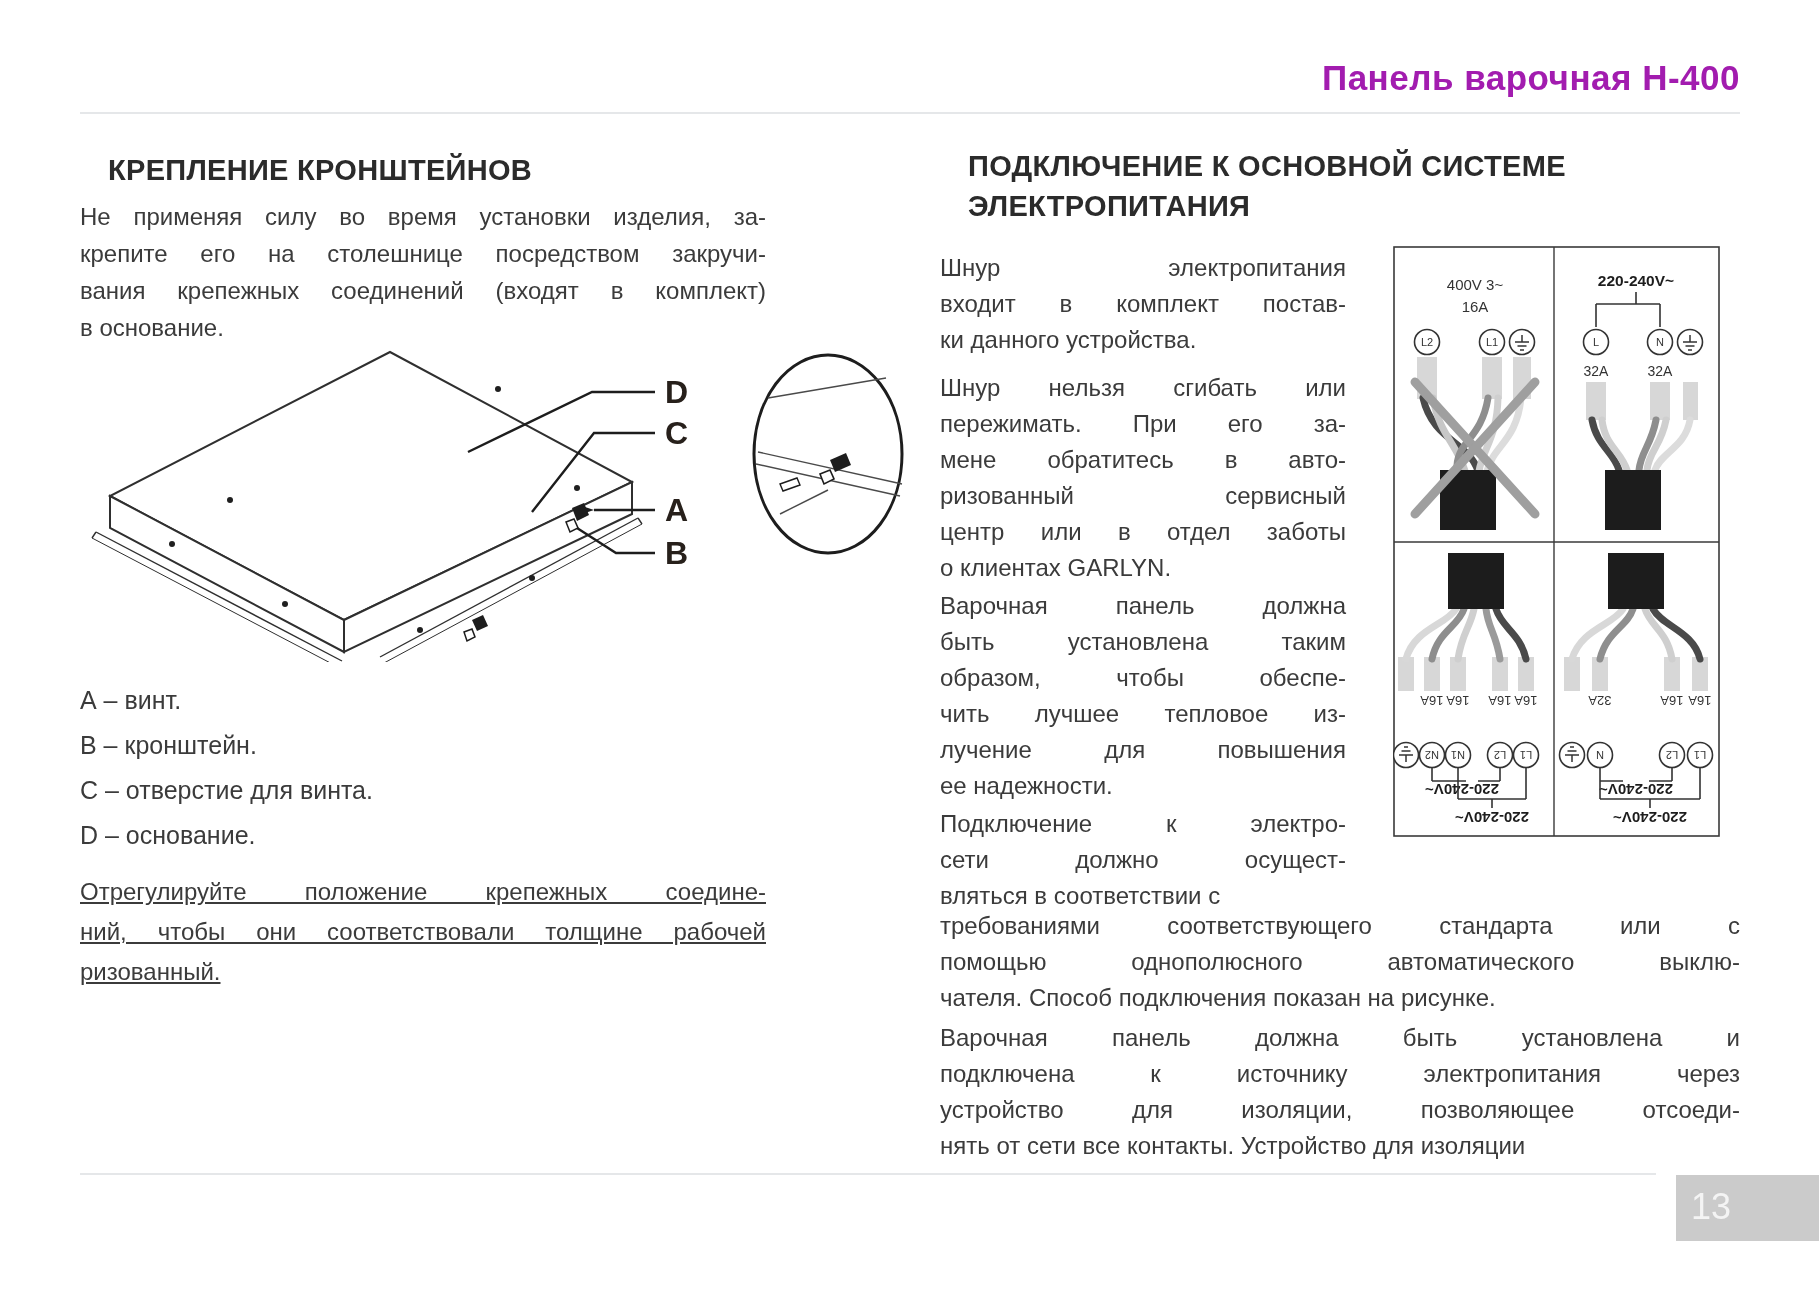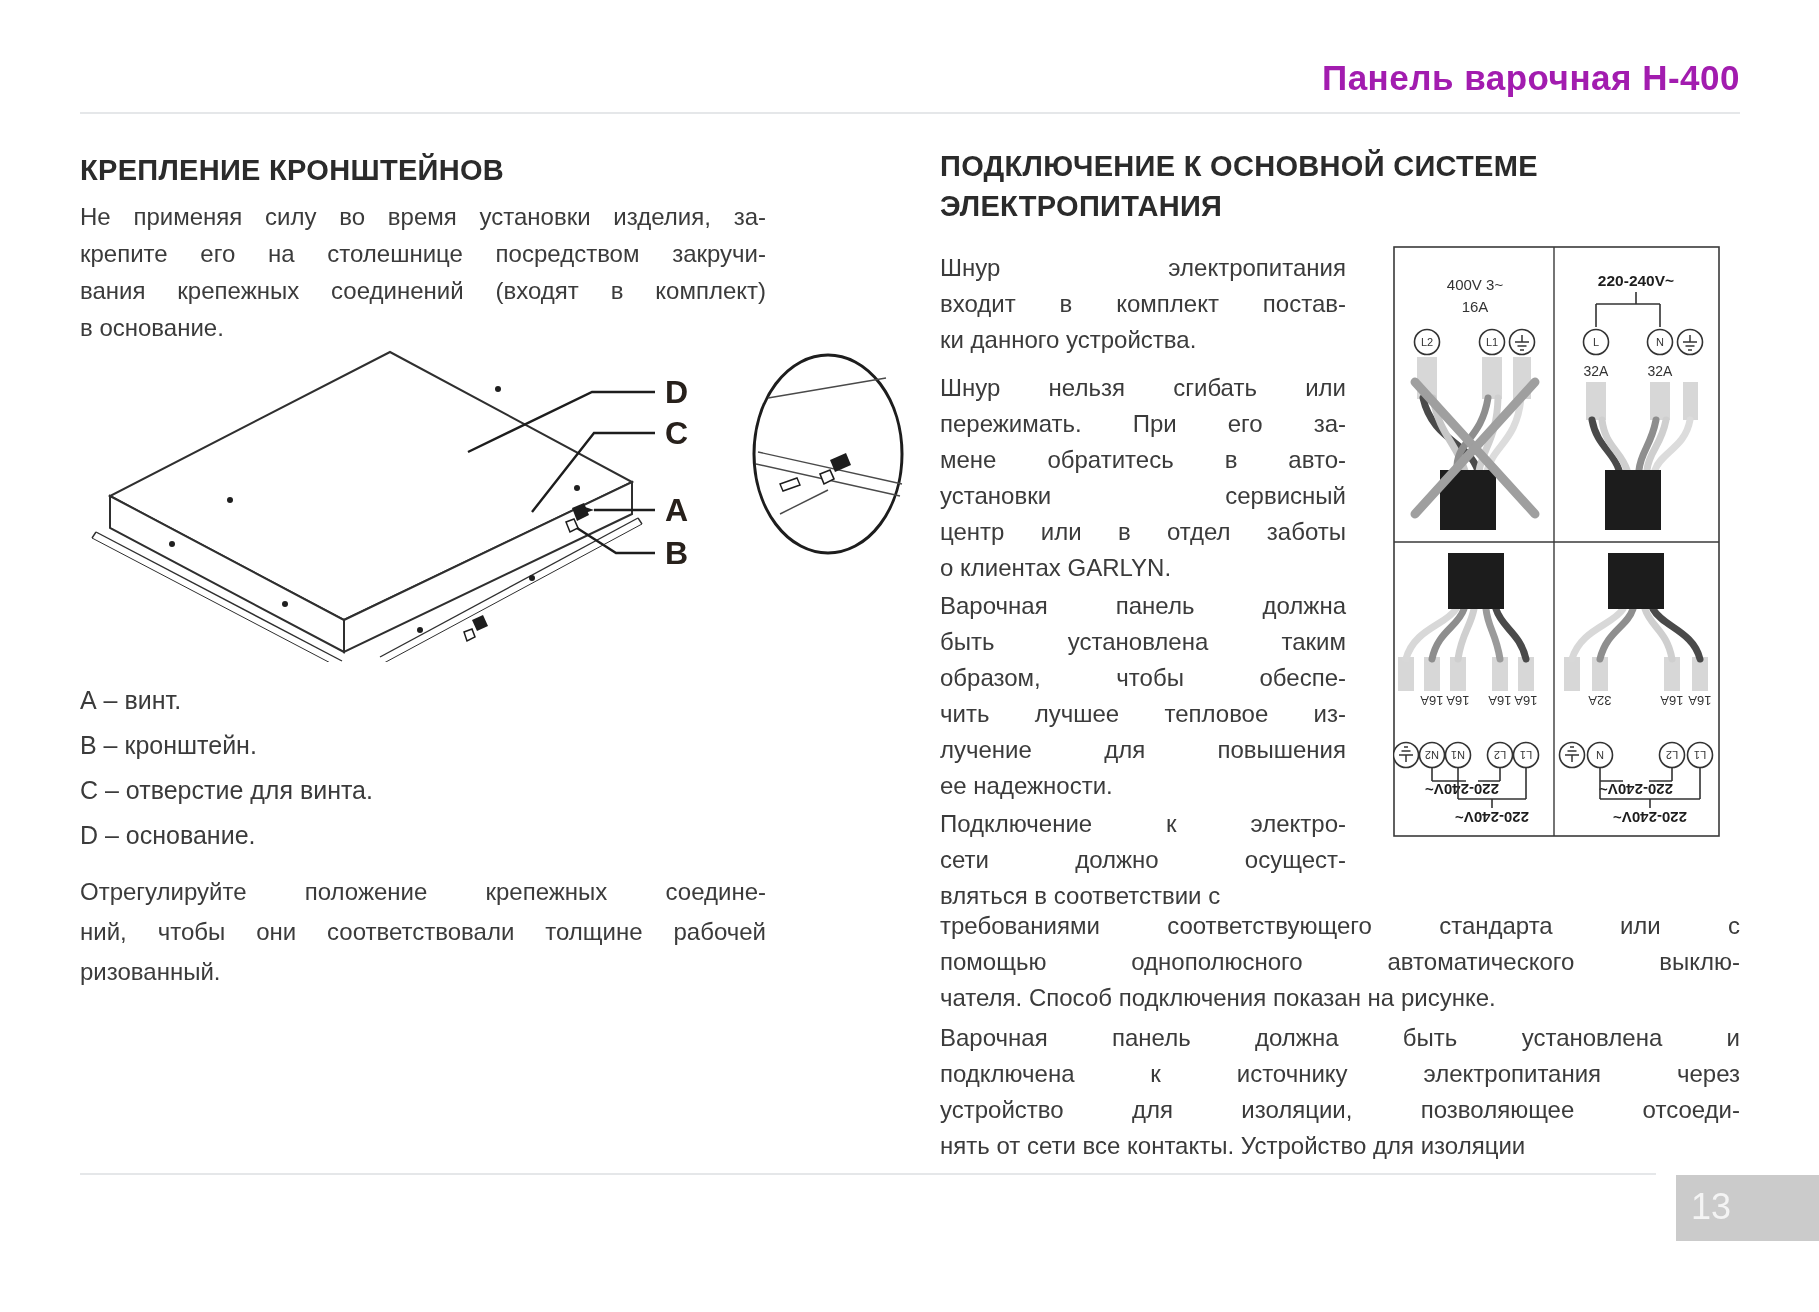--- a/index.html
+++ b/index.html
@@ -5,32 +5,32 @@
   html,body{margin:0;padding:0;background:#ffffff;}
   .page{position:relative;width:1819px;height:1312px;background:#ffffff;
         font-family:"Liberation Sans",sans-serif;overflow:hidden;color:#3b3b3b;}
 
   .header-title{position:absolute;top:58px;right:79px;font-size:35px;font-weight:700;
         letter-spacing:.5px;color:#a21caf;}
   .rule{position:absolute;height:2px;background:#e5e7e9;}
   .rule.top{left:80px;width:1660px;top:112px;}
   .rule.bottom{left:80px;width:1576px;top:1173px;}
 
-  .h1{position:absolute;font-size:29px;font-weight:700;color:#2b2b2b;letter-spacing:.3px;line-height:40px;}
+  .h1{position:absolute;font-size:29px;font-weight:700;color:#2b2b2b;letter-spacing:.3px;line-height:40px;margin-left:28px;}
   .h1.left{left:80px;top:150px;}
   .h1.right{left:940px;top:146px;width:800px;}
 
   .para{position:absolute;font-size:24px;color:#3b3b3b;}
   .para .line{text-align:justify;text-align-last:justify;}
   .para .line.last{text-align-last:auto;}
 
   #left-p1{left:80px;top:198px;width:686px;}
   #left-p1 .line{line-height:37px;}
   #left-p2{left:80px;top:872px;width:686px;}
-  #left-p2 .line{line-height:40px;}
+  #left-p2 .line{line-height:40px;text-decoration:underline;}
 
   .legend{position:absolute;left:80px;top:678px;font-size:25px;color:#3b3b3b;}
   .legend .legend-item{height:45px;line-height:45px;}
 
   #right-p1{left:940px;top:250px;width:406px;}
   #right-p2{left:940px;top:370px;width:406px;}
   #right-p3{left:940px;top:588px;width:406px;}
   #right-p4{left:940px;top:806px;width:406px;}
   #right-w1{left:940px;top:908px;width:800px;}
   #right-w2{left:940px;top:1020px;width:800px;}
@@ -142,21 +142,21 @@
   <div class="h1 right">ПОДКЛЮЧЕНИЕ К ОСНОВНОЙ СИСТЕМЕ ЭЛЕКТРОПИТАНИЯ</div>
   <div class="para narrow" id="right-p1">
       <div class="line">Шнур электропитания</div>
       <div class="line">входит в комплект постав-</div>
       <div class="line last">ки данного устройства.</div>
     </div>
   <div class="para narrow" id="right-p2">
       <div class="line">Шнур нельзя сгибать или</div>
       <div class="line">пережимать. При его за-</div>
       <div class="line">мене обратитесь в авто-</div>
-      <div class="line">установки сервисный</div>
+      <div class="line">ризованный сервисный</div>
       <div class="line">центр или в отдел заботы</div>
       <div class="line last">о клиентах GARLYN.</div>
     </div>
   <div class="para narrow" id="right-p3">
       <div class="line">Варочная панель должна</div>
       <div class="line">быть установлена таким</div>
       <div class="line">образом, чтобы обеспе-</div>
       <div class="line">чить лучшее тепловое из-</div>
       <div class="line">лучение для повышения</div>
       <div class="line last">ее надежности.</div>

